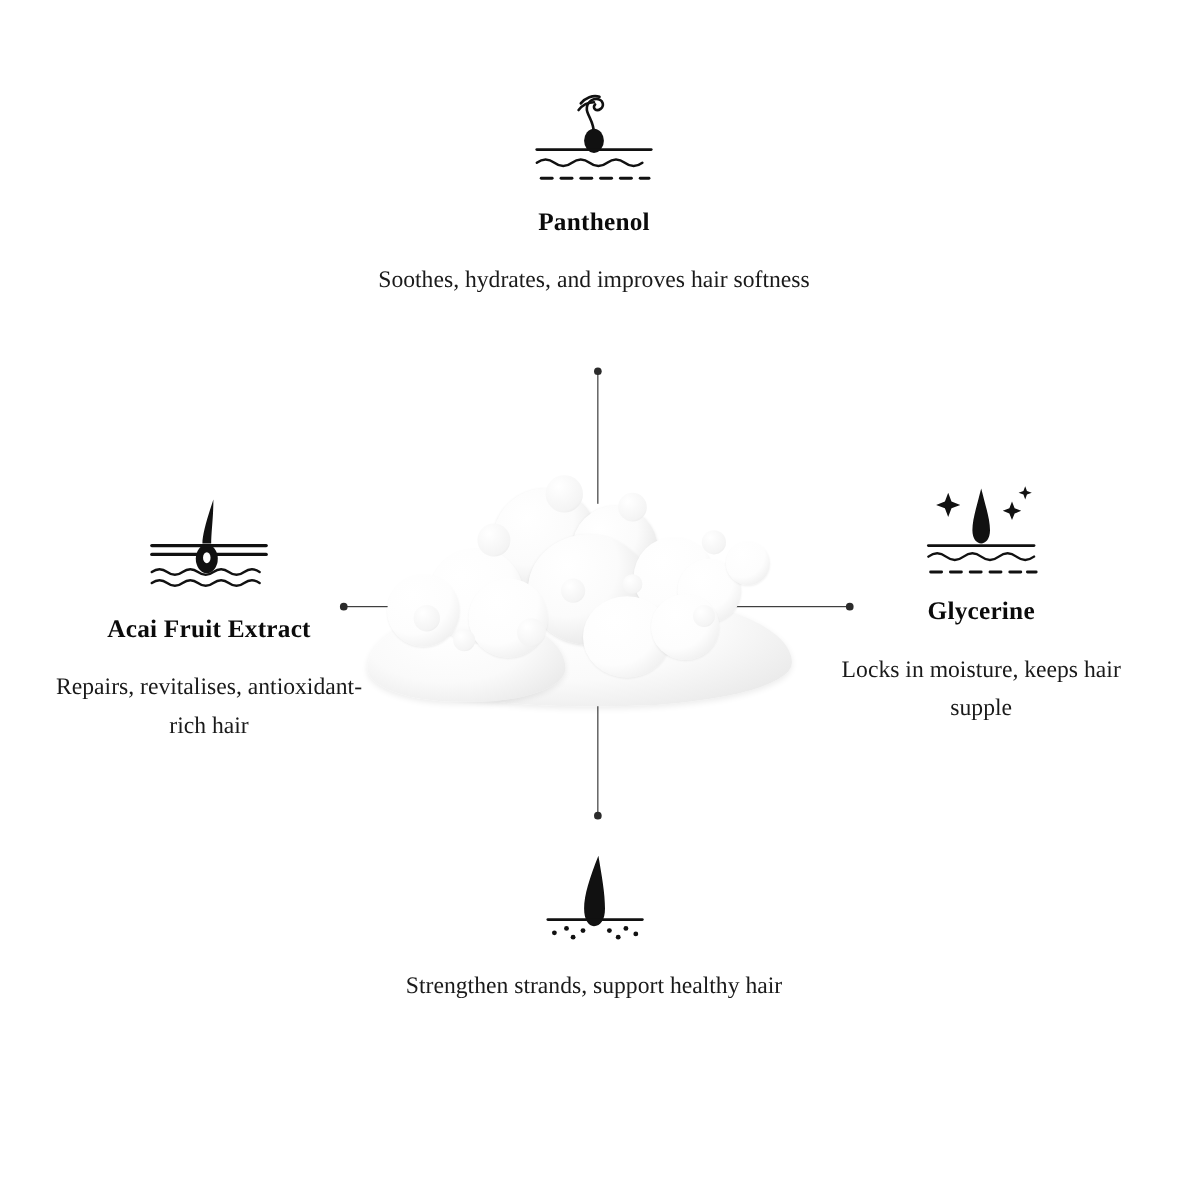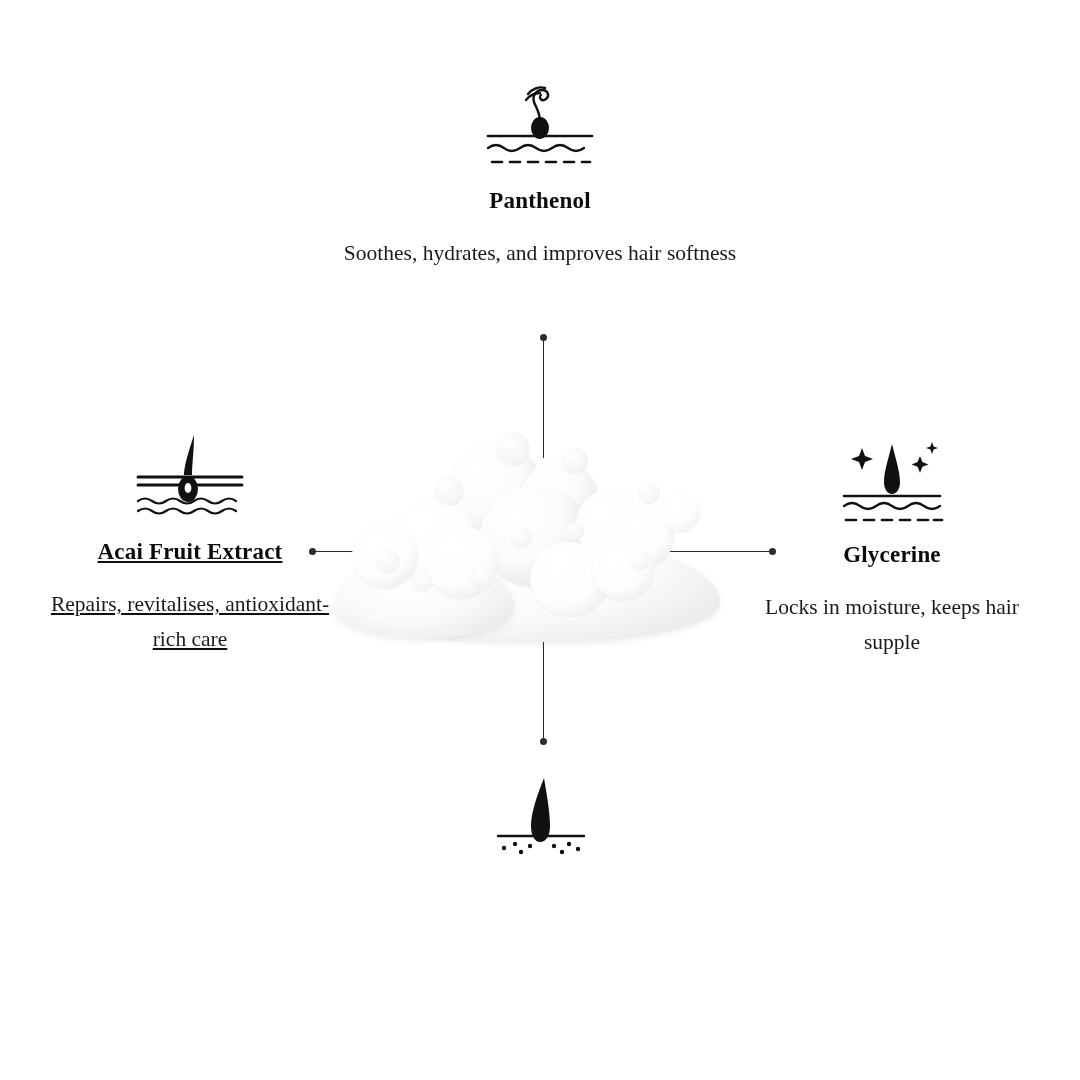--- a/index.html
+++ b/index.html
@@ -66,23 +66,22 @@
     top: 78px;
     width: 400px;
   }
   #feature-bottom {
     left: 340px;
     top: 772px;
     width: 400px;
   }
   #feature-left {
     left: 40px;
-    top: 433px;
+    top: 452px;
     width: 300px;
-    text-decoration: underline;
   }
   #feature-right {
     left: 742px;
     top: 436px;
     width: 300px;
   }
 
   
   .foam-wrap {
     position: absolute;
@@ -223,35 +222,36 @@
           <circle cx="27" cy="72" r="2.2"></circle>
           <circle cx="33" cy="80" r="2.2"></circle>
           <circle cx="42" cy="74" r="2.2"></circle>
           <circle cx="66" cy="74" r="2.2"></circle>
           <circle cx="74" cy="80" r="2.2"></circle>
           <circle cx="81" cy="72" r="2.2"></circle>
           <circle cx="90" cy="77" r="2.2"></circle>
         </g>
       </svg>
     </span>
+    <p class="desc">Strengthen strands, support healthy hair</p>
   </div>
 
   <div class="feature" id="feature-left">
     <span class="icon">
       <svg width="112" height="92" viewBox="0 0 112 92" xmlns="http://www.w3.org/2000/svg">
         <path d="M60 2 C54 20 50 34 50 42 L58 42 C58 32 60 18 60 2 Z" fill="#111"></path>
         <g stroke="#111" stroke-width="3" stroke-linecap="round">
           <line x1="4" y1="44" x2="108" y2="44"></line>
           <line x1="4" y1="52" x2="108" y2="52"></line>
         </g>
         <ellipse cx="54" cy="56" rx="10" ry="13" fill="#111"></ellipse>
         <ellipse cx="54" cy="55" rx="3.4" ry="5" fill="#fff"></ellipse>
         <g stroke="#111" stroke-width="2.2" fill="none" stroke-linecap="round">
           <path d="M4 68 q7 -5 14 0 q7 5 14 0 q7 -5 14 0 q7 5 14 0 q7 -5 14 0 q7 5 14 0 q7 -5 14 0"></path>
           <path d="M4 78 q7 -5 14 0 q7 5 14 0 q7 -5 14 0 q7 5 14 0 q7 -5 14 0 q7 5 14 0 q7 -5 14 0"></path>
         </g>
       </svg>
     </span>
     <h3 class="title">Acai Fruit Extract</h3>
-    <p class="desc">Repairs, revitalises, antioxidant-rich care</p>
+    <p class="desc">Repairs, revitalises, antioxidant-rich hair</p>
   </div>
 
 </div>
 
 </body></html>

